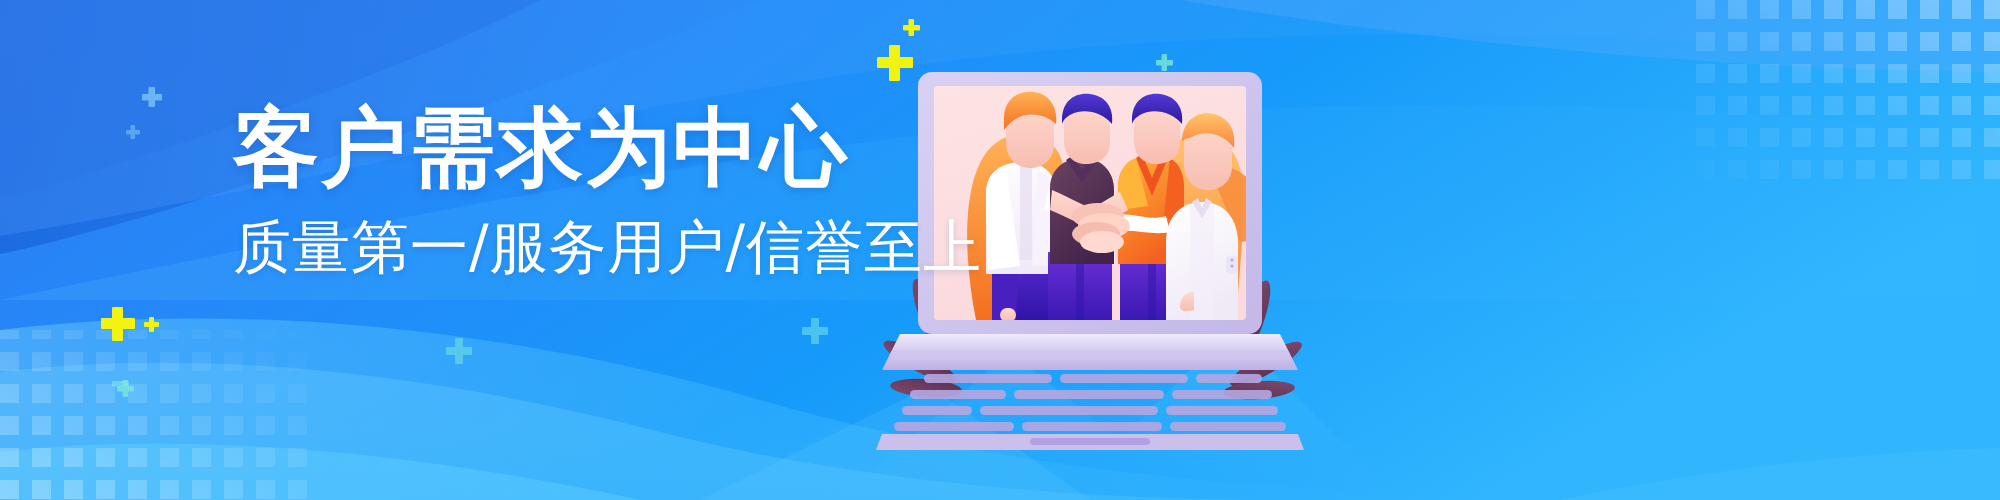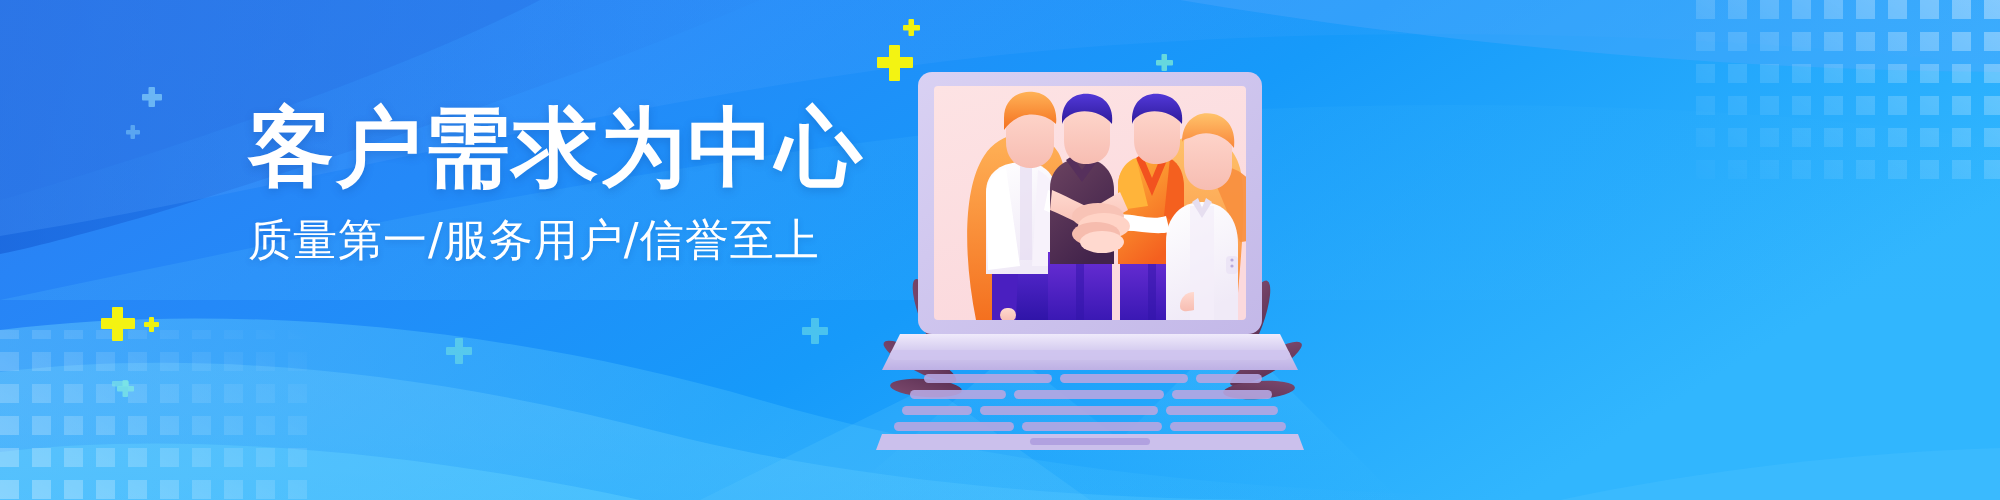--- a/index.html
+++ b/index.html
@@ -14,37 +14,37 @@
     width:2000px; height:500px;
     overflow:hidden;
     background:linear-gradient(110deg,#2e7ef5 0%,#2a86f7 22%,#1b8ef9 45%,#15a0fb 68%,#27b0fd 100%);
   }
   .layer { position:absolute; inset:0; pointer-events:none; }
   .layer svg { display:block; width:100%; height:100%; }
 
   
   #text-block {
     position:absolute;
-    left:248px; top:104px;
+    left:233px; top:104px;
     width:600px;
     z-index:40;
   }
   #headline {
     font-size:86px;
     line-height:1.02;
     font-weight:bold;
     color:#ffffff;
     letter-spacing:2px;
     white-space:nowrap;
     text-shadow:0 3px 10px rgba(8,50,130,.22);
     font-family:"DejaVu Sans","Liberation Sans",sans-serif;
   }
   #subline {
     margin-top:24px;
-    font-size:44px;
+    font-size:58px;
     line-height:1.1;
     color:#ffffff;
     letter-spacing:1px;
     white-space:nowrap;
     font-family:"DejaVu Sans","Liberation Sans",sans-serif;
     text-shadow:0 2px 6px rgba(8,50,130,.18);
   }
 
   
   #illustration {

